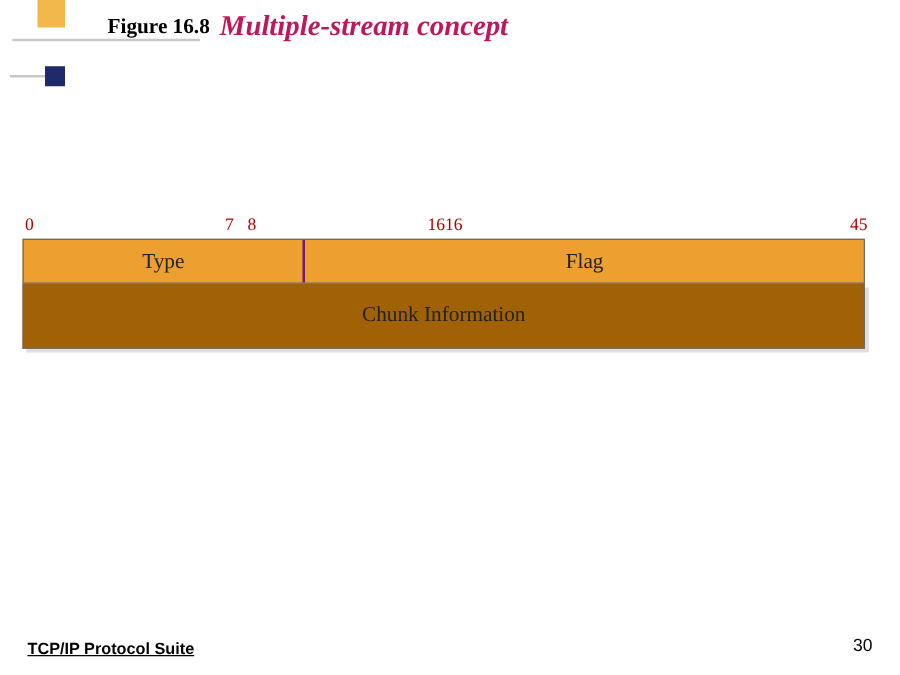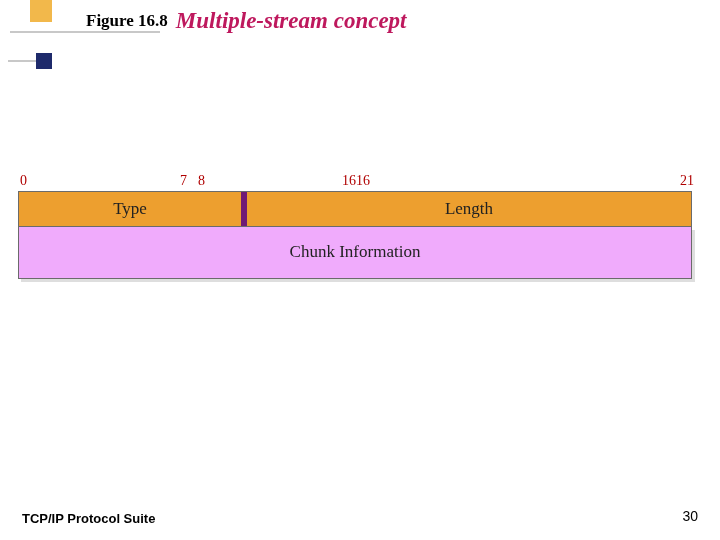--- a/index.html
+++ b/index.html
@@ -100,47 +100,48 @@
     background: #ed9f2f;
     border: 1px solid #6b6b6b;
   }
   .hdr-row .cell {
     flex: 1;
     text-align: center;
     font-family: 'Times New Roman', serif;
     font-size: 17px;
     color: #222;
     padding: 7px 0;
-    border-right: 6px solid #701a75;
+    border-right: 2px solid #701a75;
   }
   .hdr-row .cell:last-child {
     flex: 2;
     border-right: none;
   }
   .body-row {
     width: 100%;
-    background: #f0abfc;
+    background: #a16207;
     border: 1px solid #6b6b6b;
     border-top: none;
     text-align: center;
     font-family: 'Times New Roman', serif;
     font-size: 17px;
     color: #222;
     padding: 14px 4px 16px;
     line-height: 1.25;
     box-shadow: 3px 3px 0 #dedede;
   }
   .footer-left {
     position: absolute;
     bottom: 14px;
     left: 22px;
     font-family: Verdana, Arial, sans-serif;
     font-weight: bold;
     font-size: 13px;
     color: #000;
+    text-decoration: underline;
   }
   .page-num {
     position: absolute;
     bottom: 16px;
     right: 22px;
     font-family: Arial, sans-serif;
     font-size: 14px;
     color: #000;
   }
 </style>
@@ -157,26 +158,26 @@
   <span class="fig-title">Multiple-stream concept</span>
 </div>
 
 <div class="diagram">
   <div class="bit-row">
     <span class="bit-label b0">0</span>
     <span class="bit-label b7">7</span>
     <span class="bit-label b8">8</span>
     <span class="bit-label b15">16</span>
     <span class="bit-label b16">16</span>
-    <span class="bit-label b31">21</span>
+    <span class="bit-label b31">45</span>
   </div>
   <div class="packet">
     <div class="hdr-row">
       <div class="cell">Type</div>
-      <div class="cell">Length</div>
+      <div class="cell">Flag</div>
     </div>
     <div class="body-row">
       <div>Chunk Information</div>
     </div>
   </div>
 </div>
 
 <div class="footer-left">TCP/IP Protocol Suite</div>
 <div class="page-num">30</div>
 

